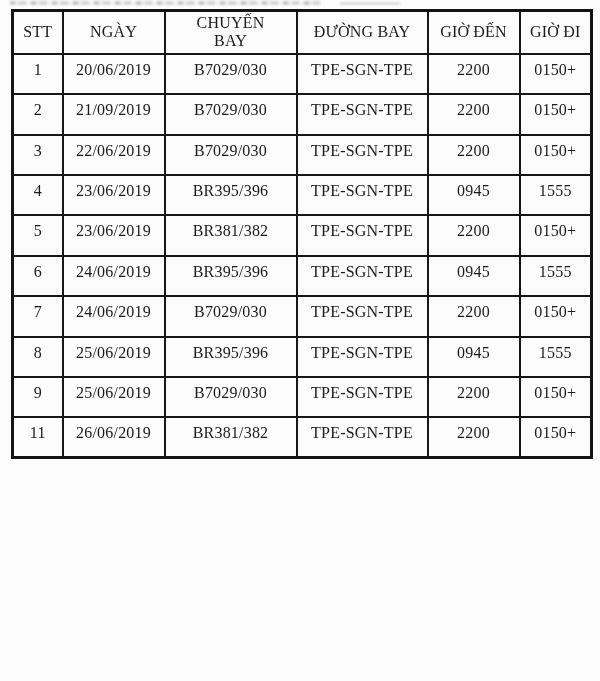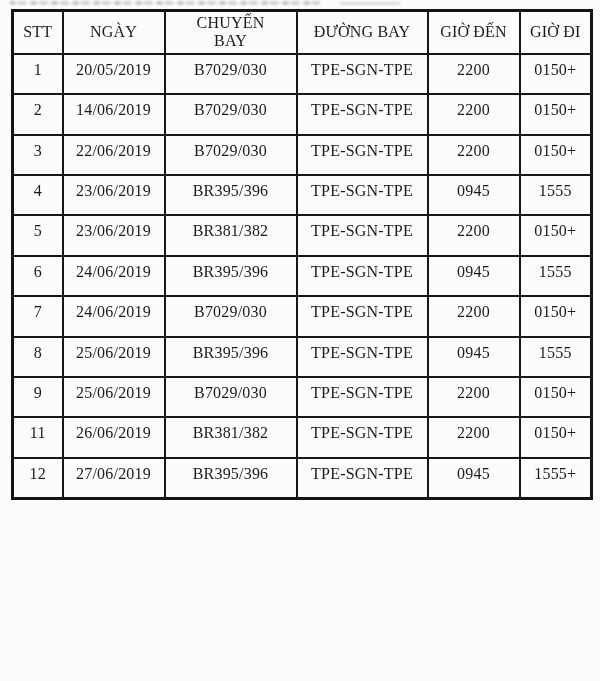--- a/index.html
+++ b/index.html
@@ -105,29 +105,29 @@
         <th>CHUYẾN
 BAY</th>
         <th>ĐƯỜNG BAY</th>
         <th>GIỜ ĐẾN</th>
         <th>GIỜ ĐI</th>
       </tr>
   </thead>
   <tbody>
       <tr>
         <td>1</td>
-        <td>20/05/2019</td>
+        <td>20/06/2019</td>
         <td>B7029/030</td>
         <td>TPE-SGN-TPE</td>
         <td>2200</td>
         <td>0150+</td>
       </tr>
       <tr>
         <td>2</td>
-        <td>14/06/2019</td>
+        <td>21/09/2019</td>
         <td>B7029/030</td>
         <td>TPE-SGN-TPE</td>
         <td>2200</td>
         <td>0150+</td>
       </tr>
       <tr>
         <td>3</td>
         <td>22/06/2019</td>
         <td>B7029/030</td>
         <td>TPE-SGN-TPE</td>
@@ -183,22 +183,14 @@
         <td>0150+</td>
       </tr>
       <tr>
         <td>11</td>
         <td>26/06/2019</td>
         <td>BR381/382</td>
         <td>TPE-SGN-TPE</td>
         <td>2200</td>
         <td>0150+</td>
       </tr>
-      <tr>
-        <td>12</td>
-        <td>27/06/2019</td>
-        <td>BR395/396</td>
-        <td>TPE-SGN-TPE</td>
-        <td>0945</td>
-        <td>1555+</td>
-      </tr>
     </tbody>
 </table>
 
 </body></html>

